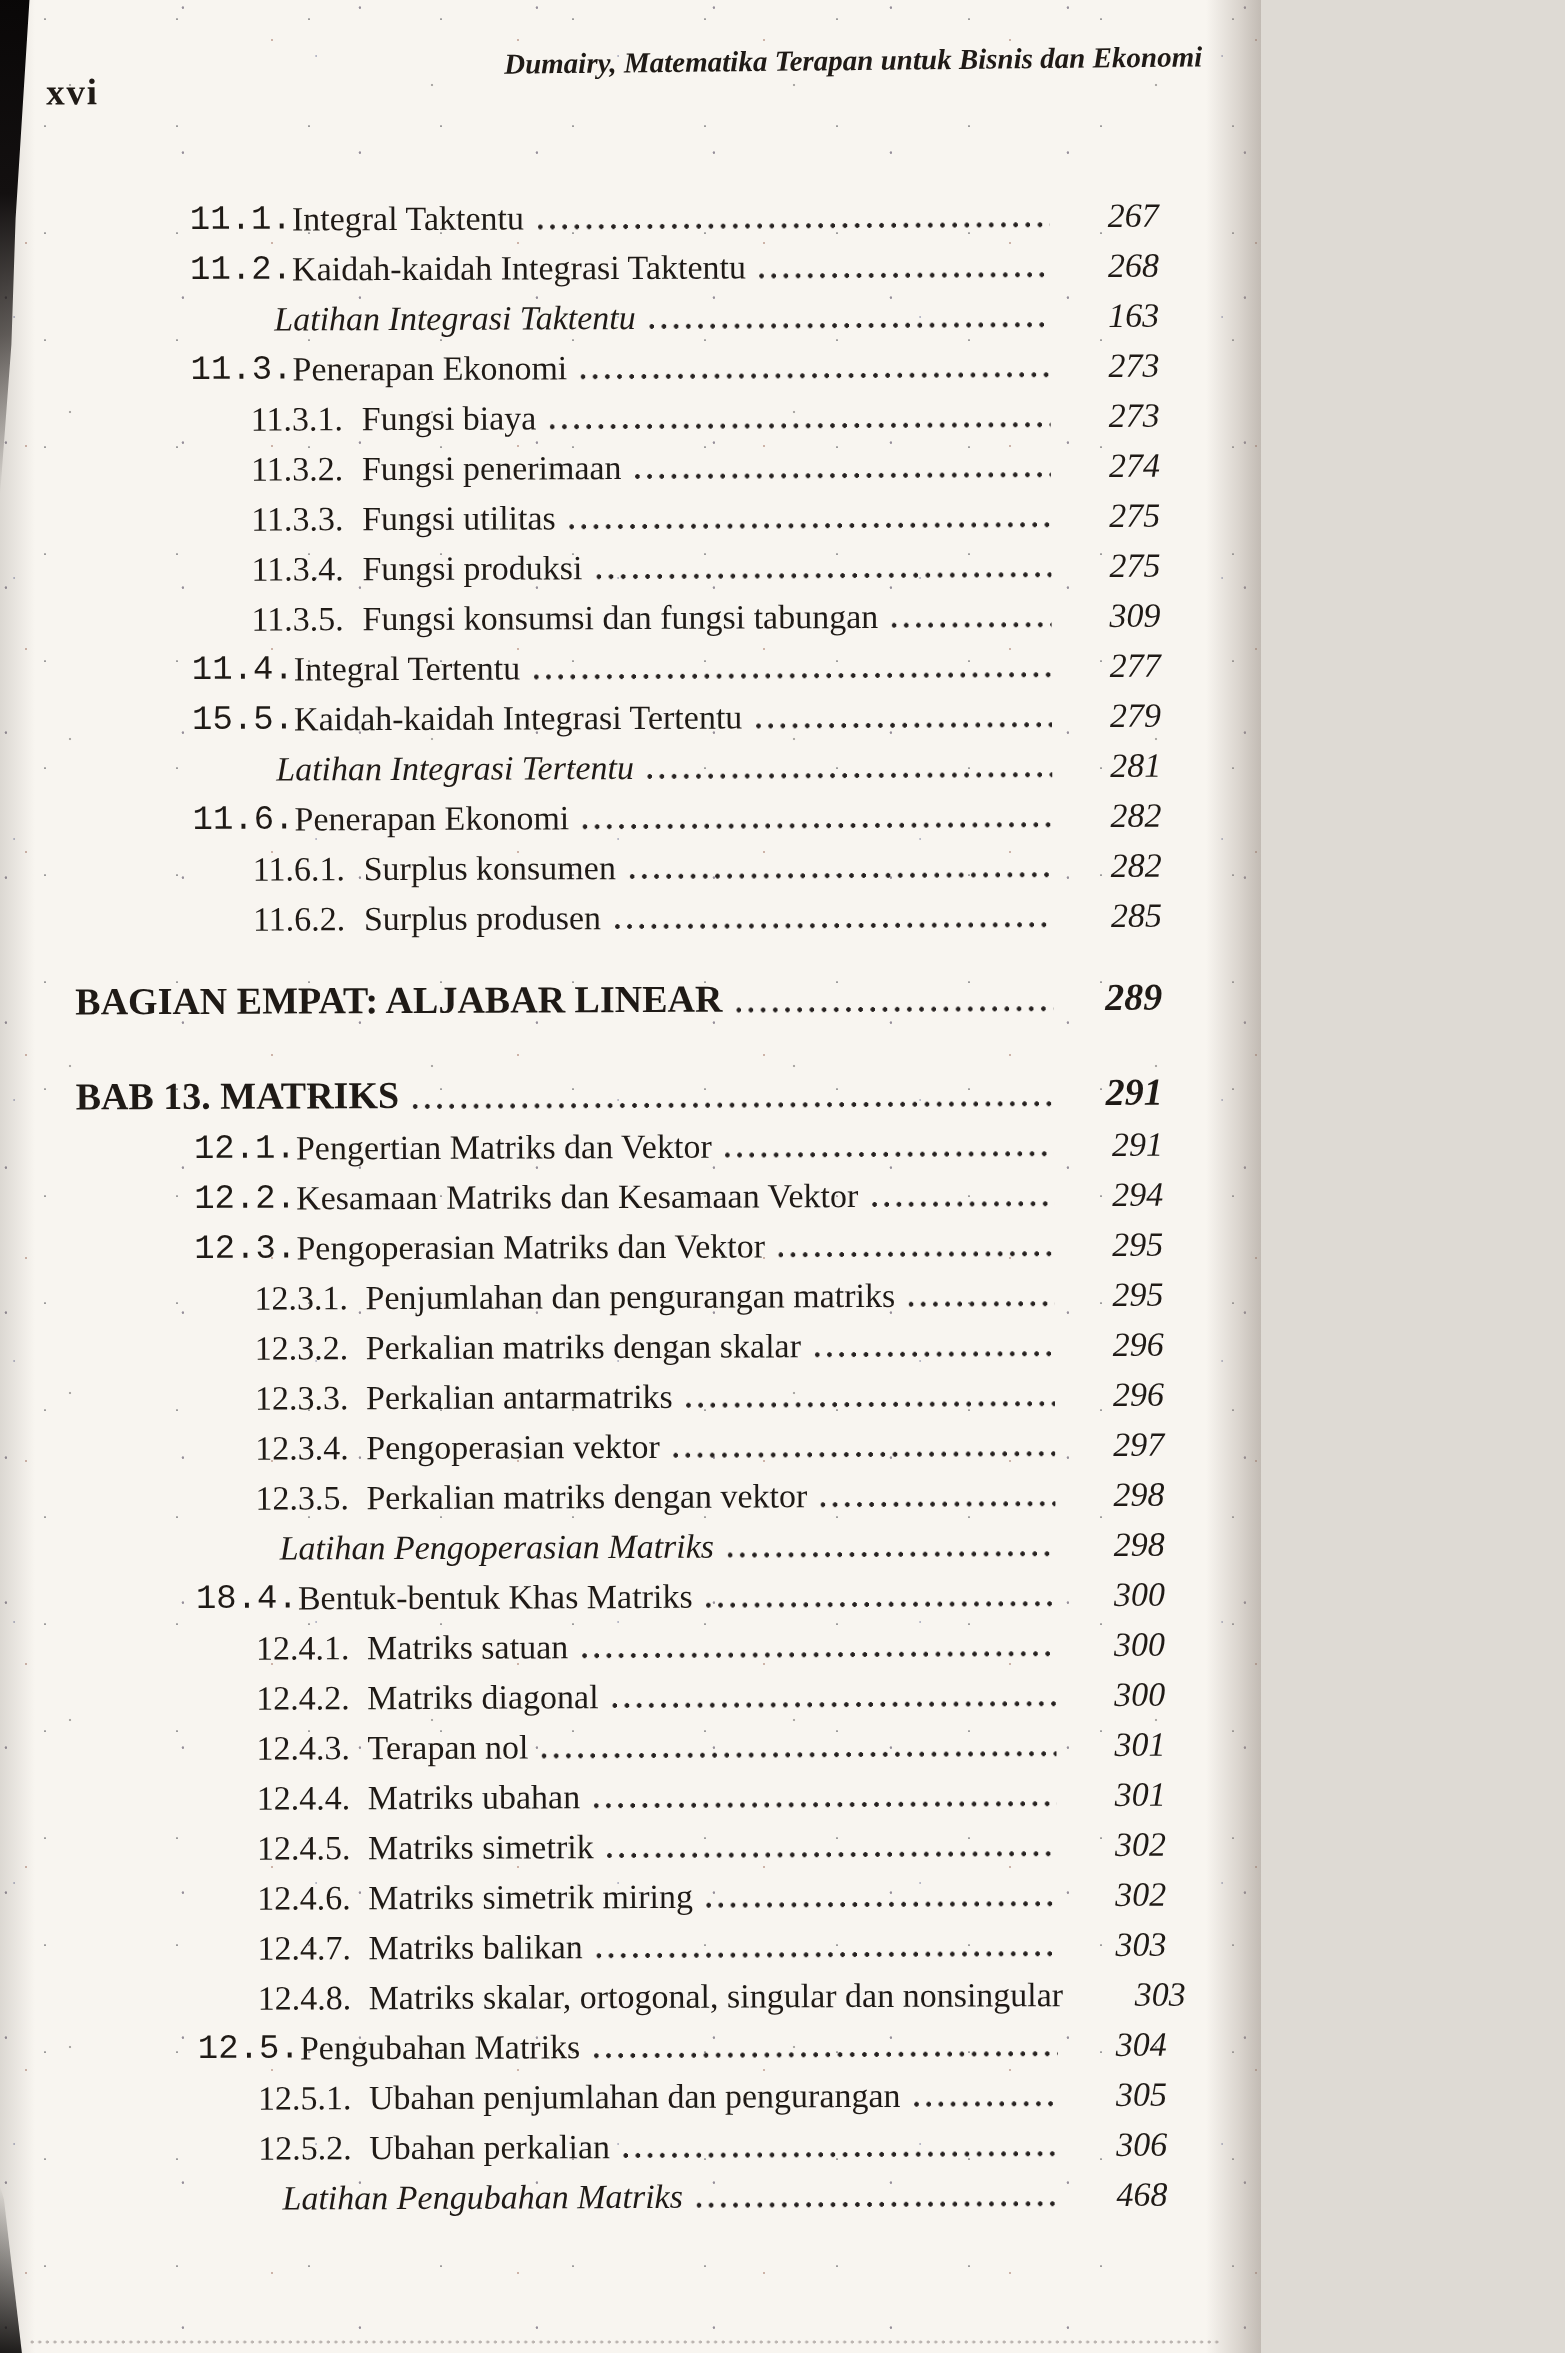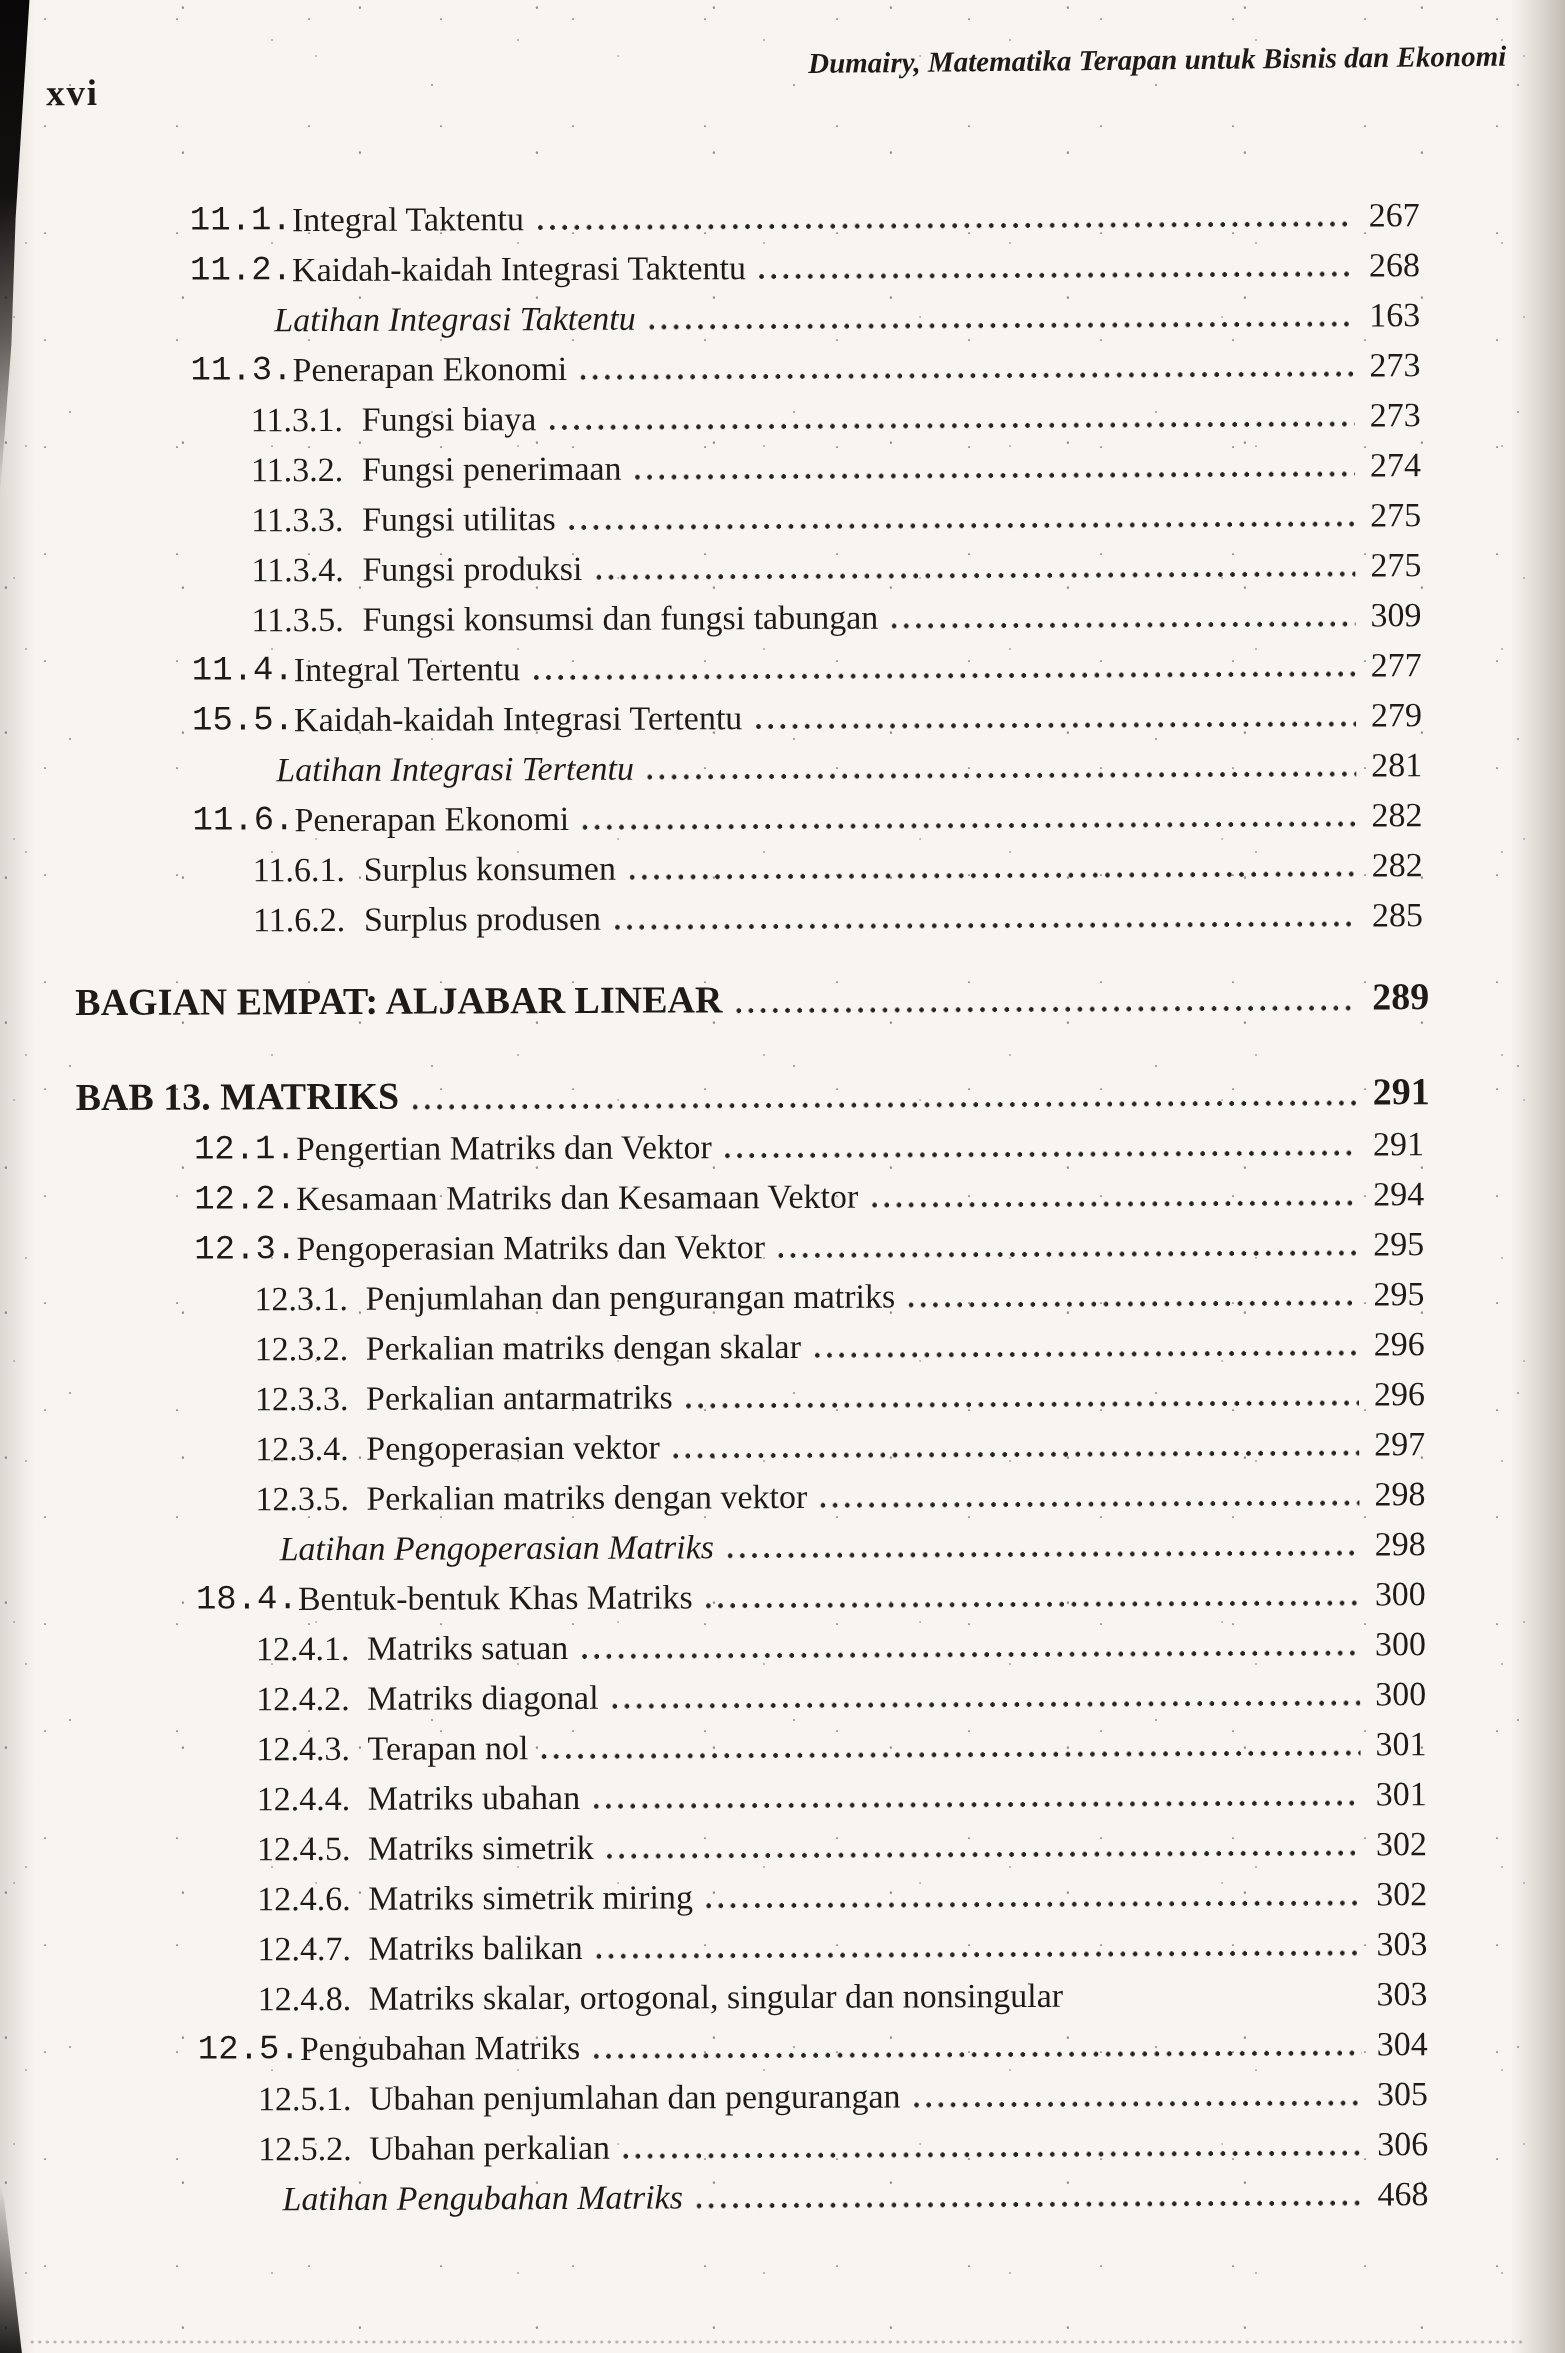--- a/index.html
+++ b/index.html
@@ -4,21 +4,21 @@
 <style>
   html, body {
     margin: 0;
     padding: 0;
     width: 1565px;
     height: 2354px;
     background: #dedad4;
   }
   .page {
     position: relative;
-    width: 1565px;
+    width: 1261px;
     height: 2354px;
     overflow: hidden;
     background-color: #f8f5f0;
     background-image:
       radial-gradient(circle at 5.9px 7.6px,  rgba(70,60,85,.55) 0.9px, transparent 1.6px),
       radial-gradient(circle at 26px 40px, rgba(140,80,60,.40) 0.8px, transparent 1.4px),
       radial-gradient(circle at 45px 19.3px, rgba(45,45,50,.45) 0.8px, transparent 1.3px),
       radial-gradient(circle at 14.3px 56px, rgba(60,70,120,.35) 0.8px, transparent 1.3px),
       radial-gradient(circle at 70px 85px, rgba(30,28,26,.35) 1px, transparent 1.6px);
     background-size: 177px 145px, 246px 203px, 132px 107px, 302px 261px, 362px 327px;
@@ -99,21 +99,21 @@
   .row .dots {
     flex: 1 1 auto;
     height: 5px;
     margin: 0 15px 8.4px 13.5px;
     background-image: radial-gradient(circle at 2.5px 2.5px, #262120 2px, rgba(38,33,31,0) 2.6px);
     background-size: 12.2px 5px;
     background-repeat: repeat-x;
     background-position: left bottom;
   }
   .row .dots.hidden { background-image: none; }
-  .row .page-num { flex: 0 0 94px; text-align: left; }
+  .row .page-num { flex: 0 0 94px; text-align: right; font-style: italic; }
 
   .row.section    { padding-left: 118px; }
   .row.section .num    { min-width: 86px; font-family: Liberation Mono, monospace; }
   .row.subsection { padding-left: 178px; }
   .row.subsection .num { min-width: 111px; }
   .row.exercise   { padding-left: 202px; }
   .row.exercise .title { font-style: italic; }
   .row.part, .row.chapter {
     font-weight: bold;
     font-size: 38px;

